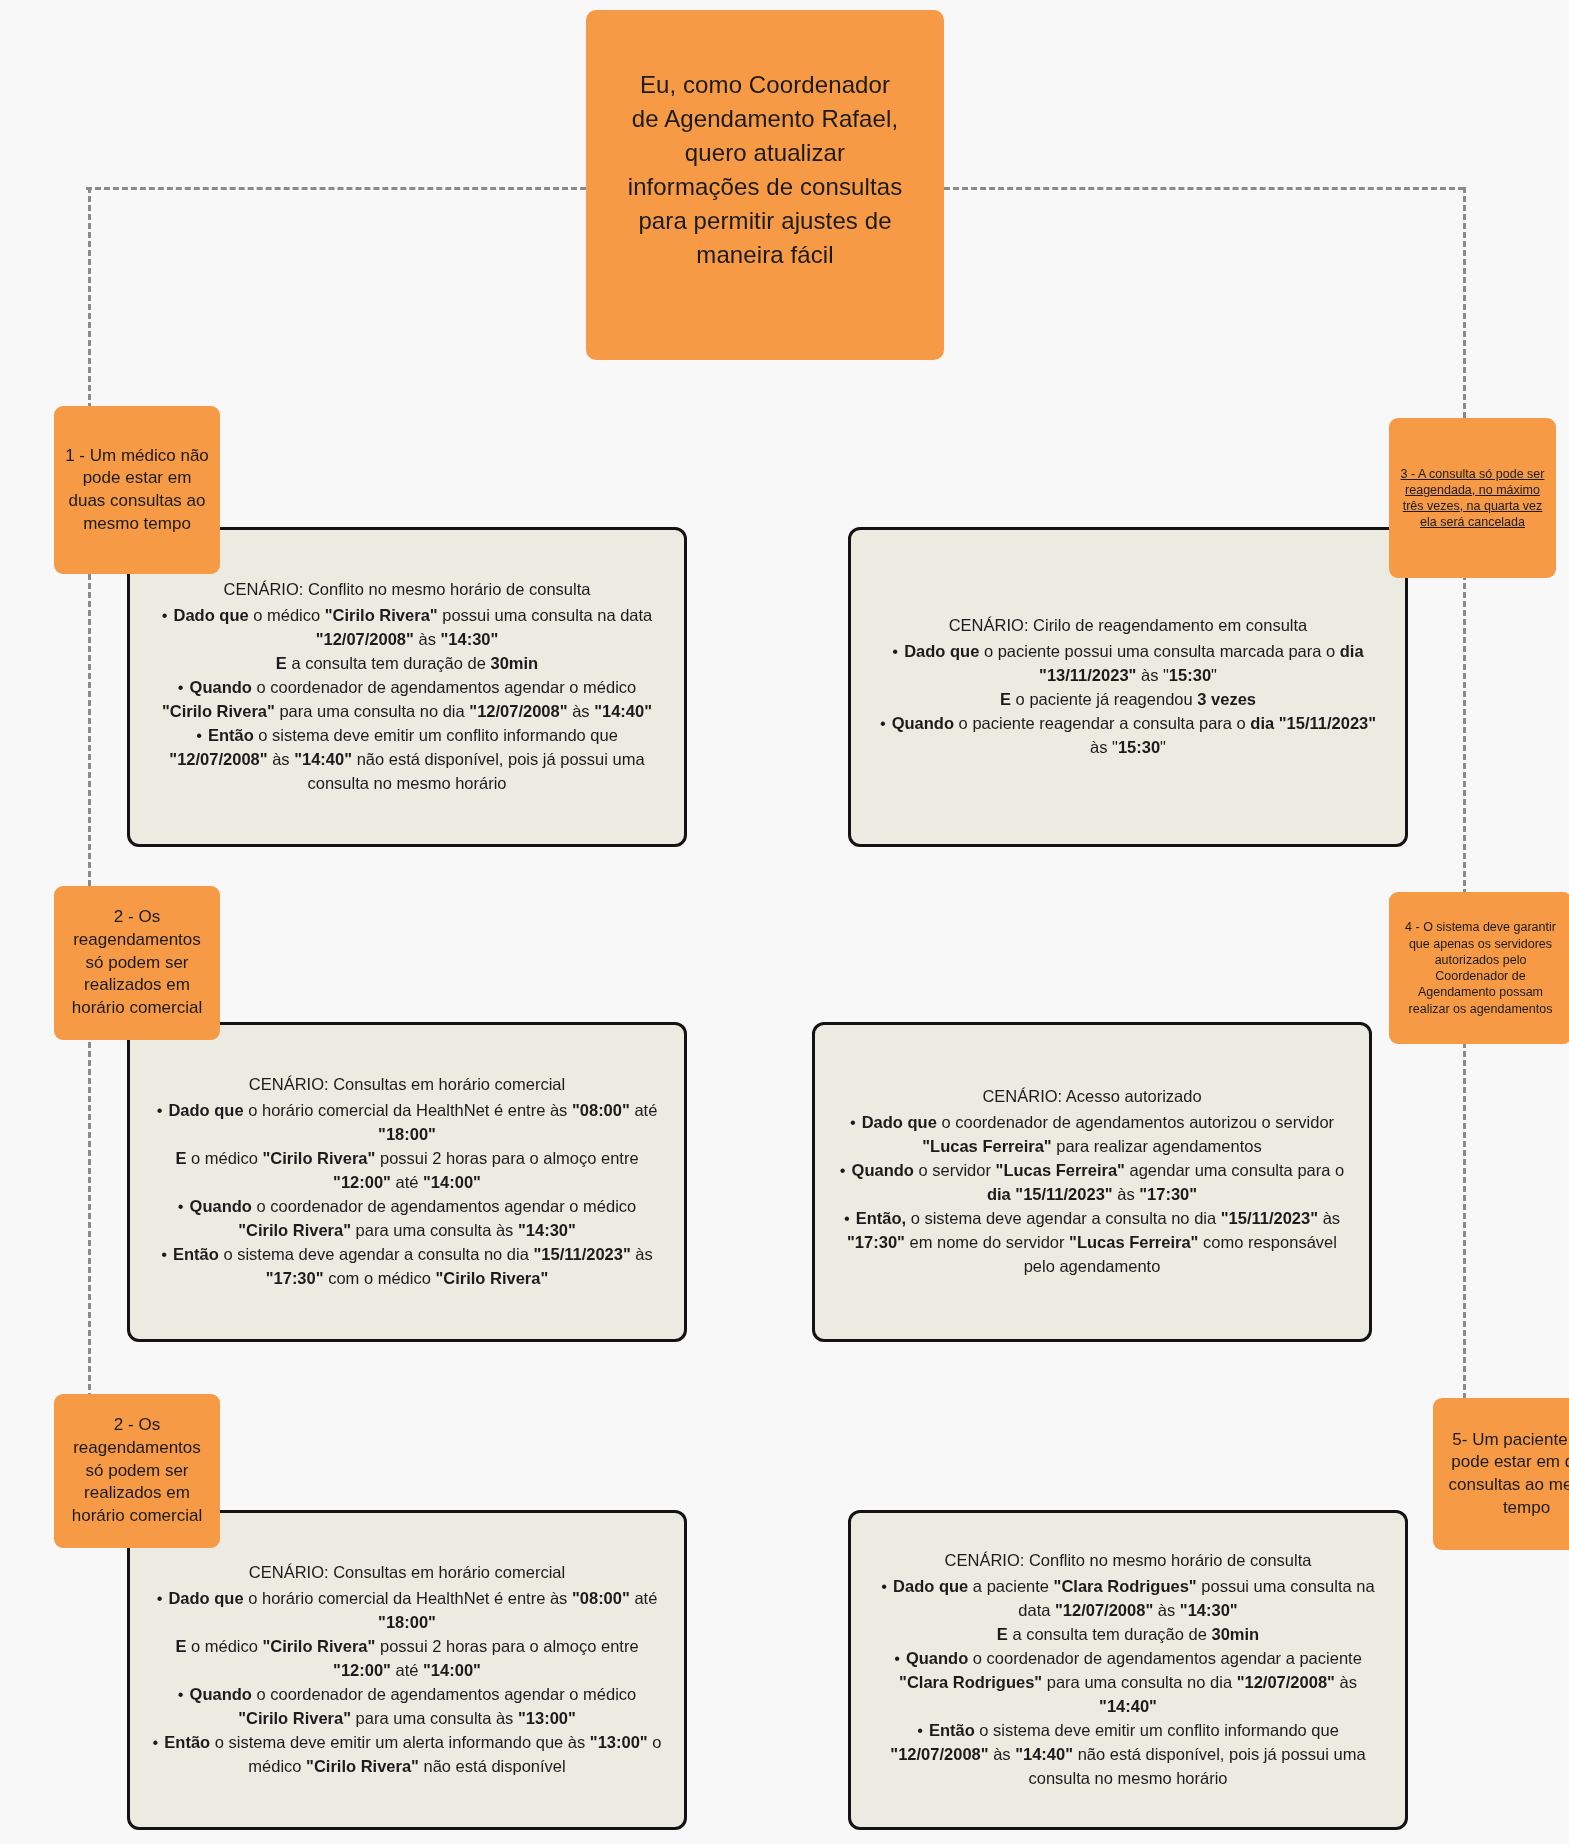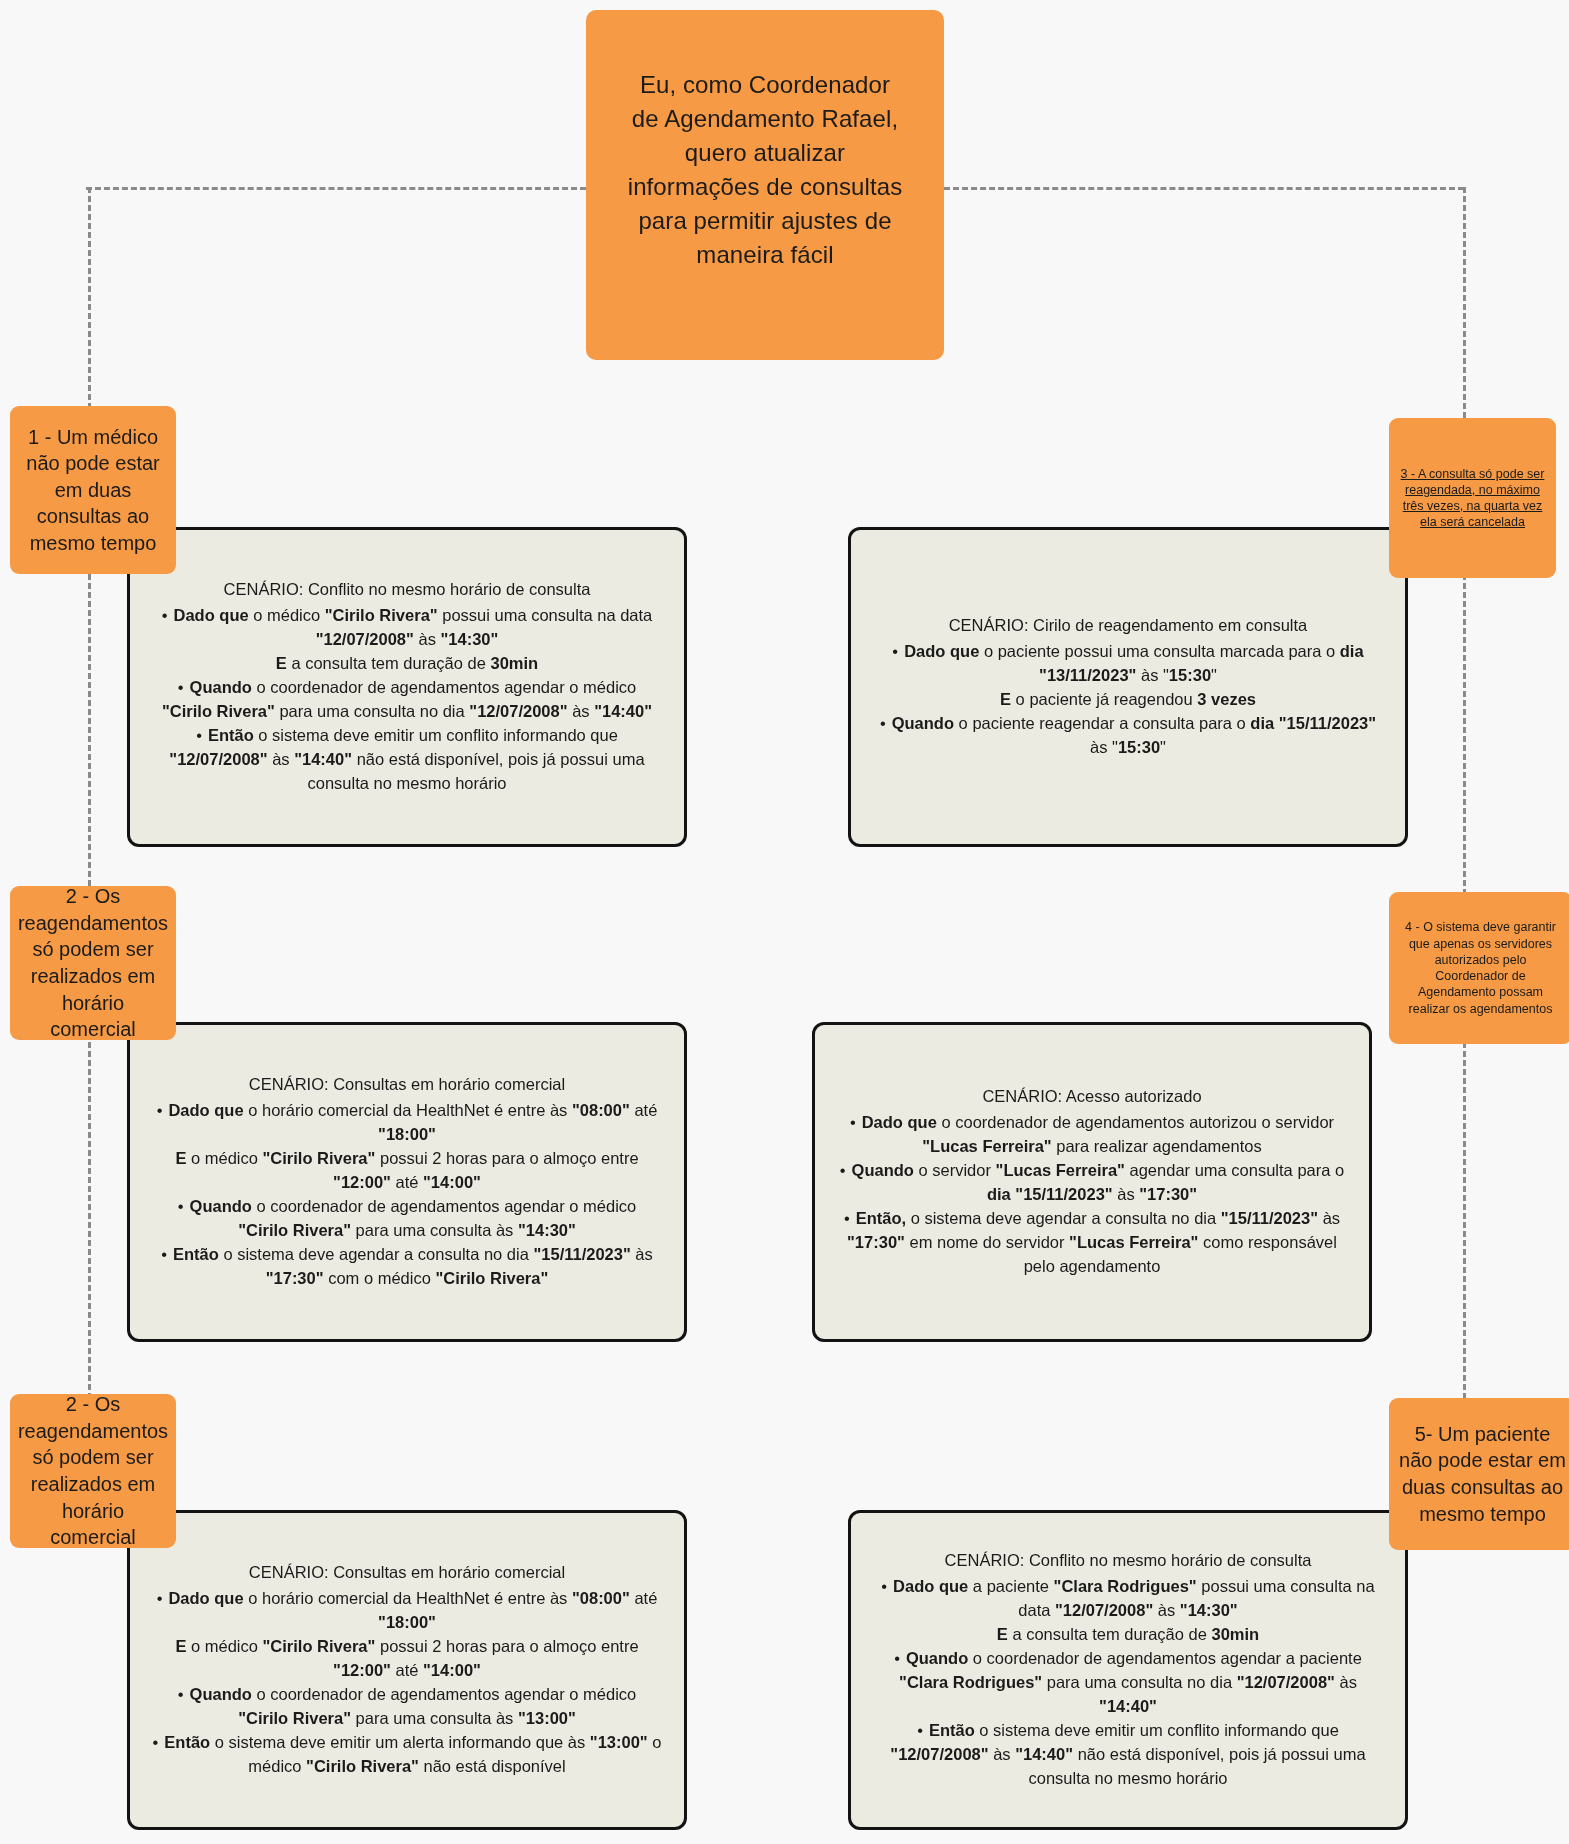--- a/index.html
+++ b/index.html
@@ -52,21 +52,21 @@
     border-radius: 9px;
     color: #1b1b1b;
     text-align: center;
     display: flex;
     align-items: center;
     justify-content: center;
     padding: 10px 9px;
     line-height: 1.33;
     z-index: 4;
   }
-  .rule-note.big  { font-size: 20px; }
+  .rule-note.big  { font-size: 17px; margin-left: 44px; }
   .rule-note.small{ font-size: 12.5px; line-height: 1.3; }
 
   
   .scenario-card {
     position: absolute;
     background: #ecebe1;
     border: 3px solid #131313;
     border-radius: 12px;
     z-index: 2;
     display: flex;

